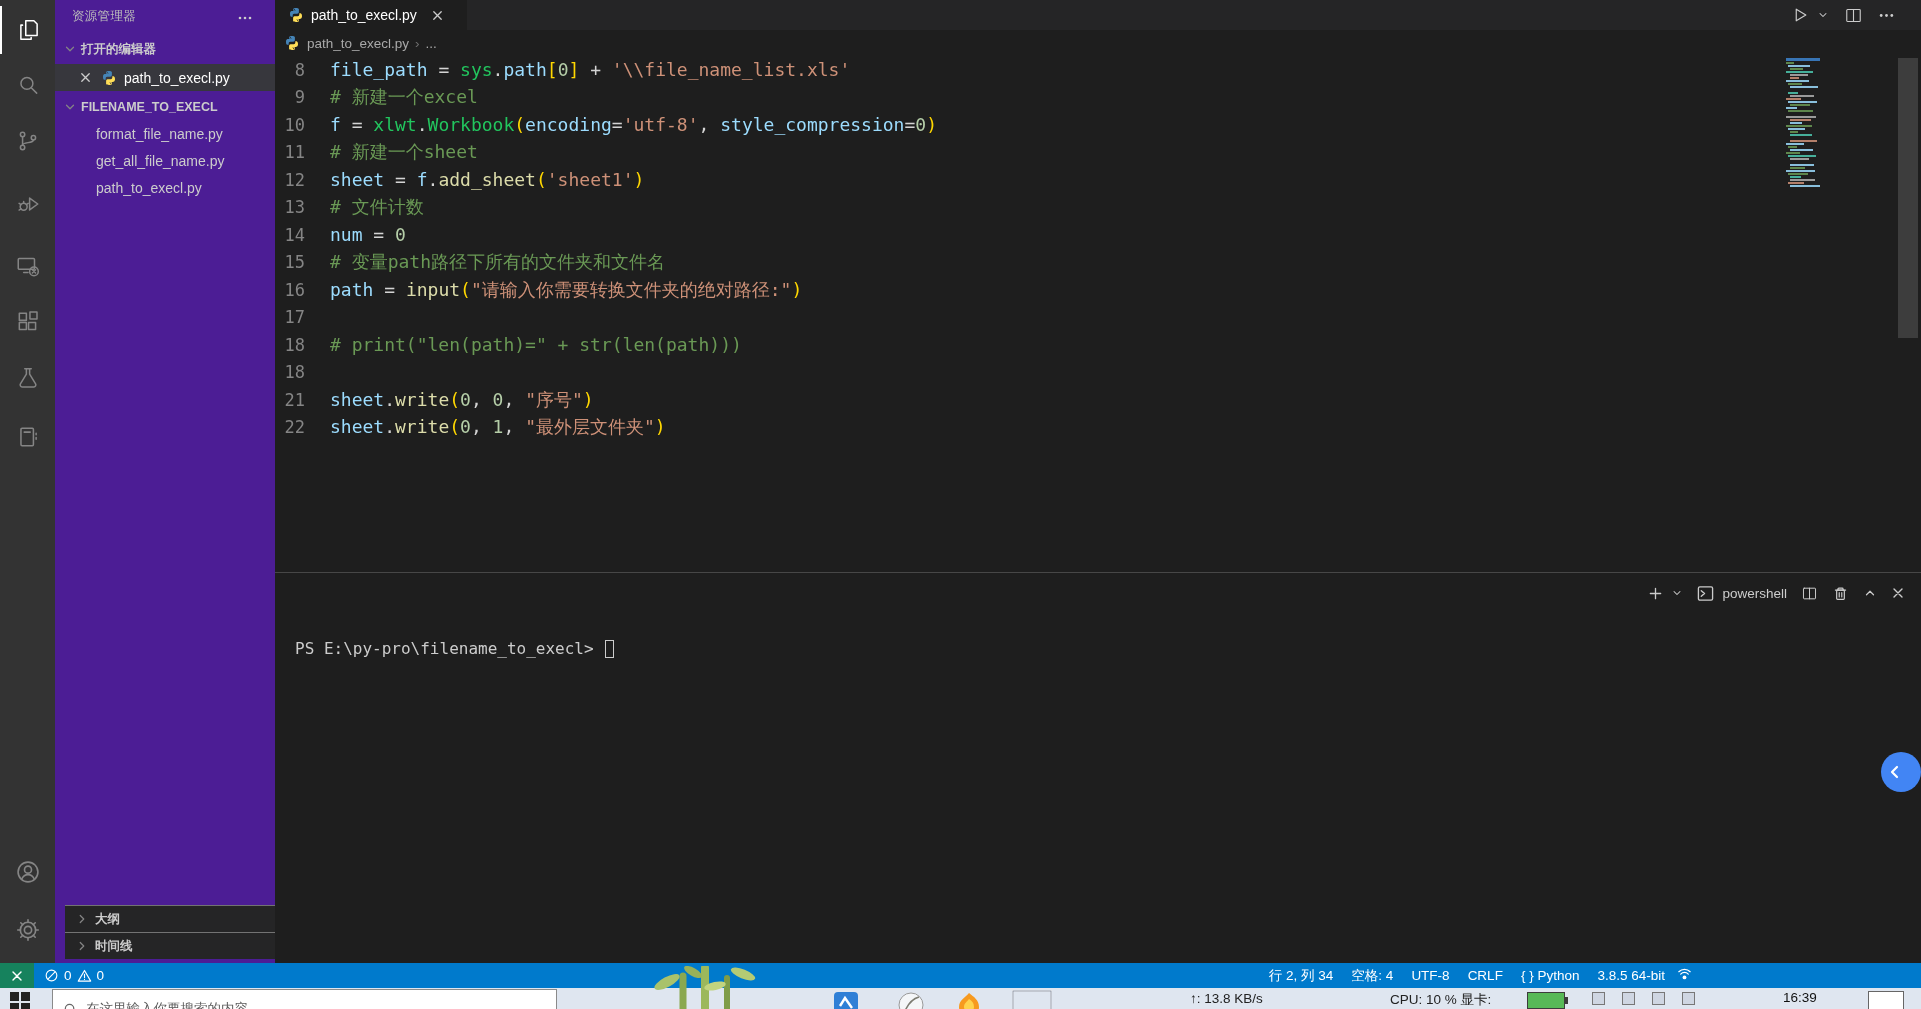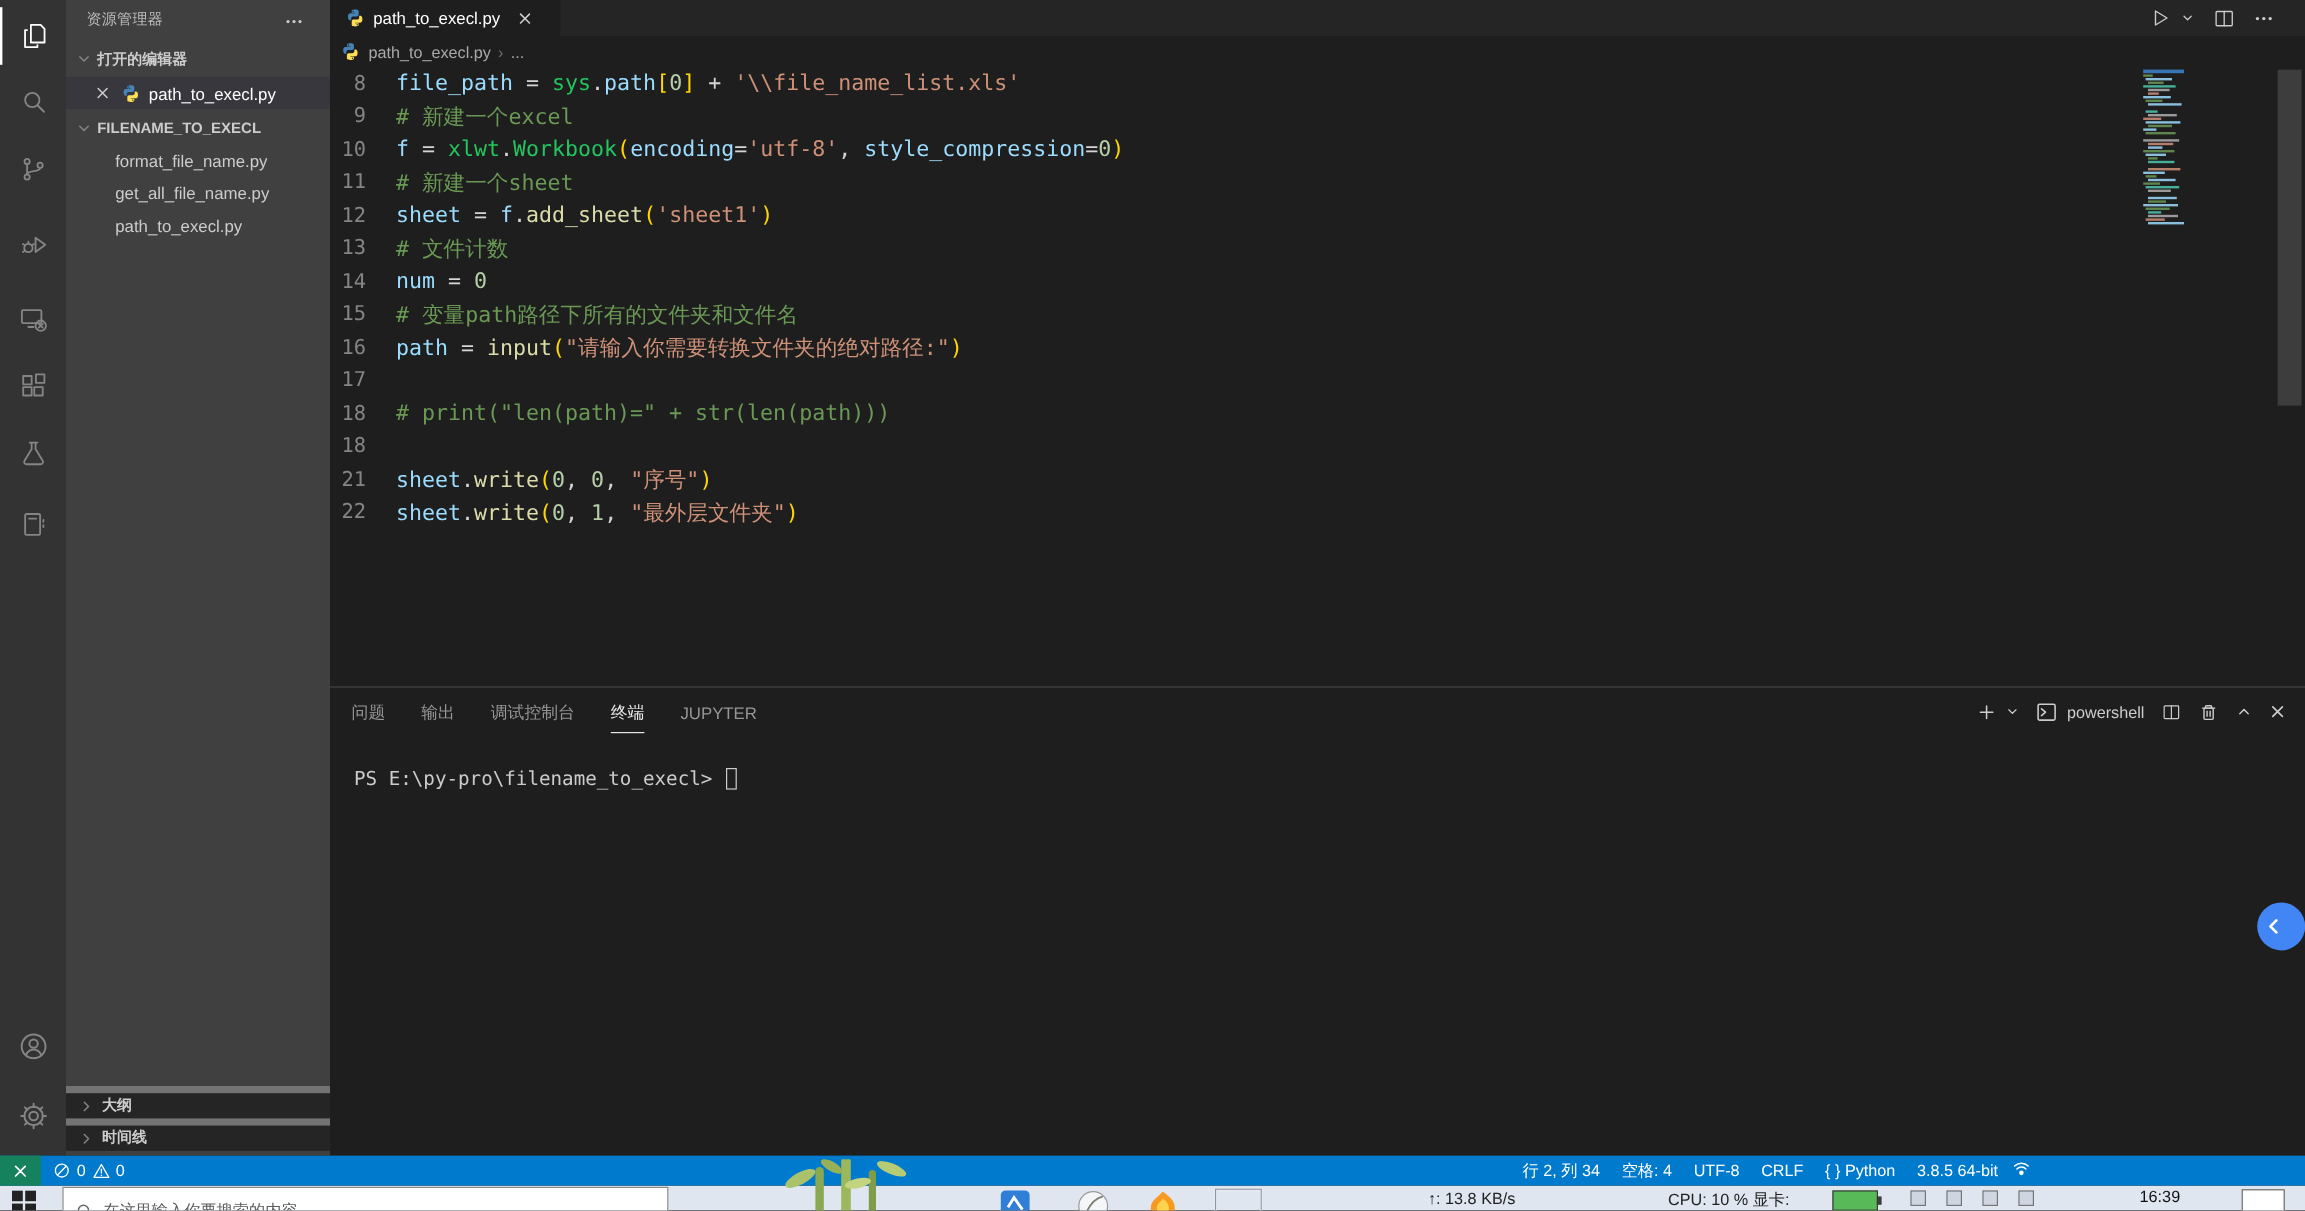--- a/index.html
+++ b/index.html
@@ -9,32 +9,32 @@
   svg { display:block; }
   .ico { stroke:#858585; fill:none; stroke-width:1.4; stroke-linecap:round; stroke-linejoin:round; }
 
   
   #activitybar { position:absolute; left:0; top:0; width:55px; height:963px; background:#333333; z-index:5; }
   .ab-item { position:absolute; left:0; width:55px; height:48px; display:flex; align-items:center; justify-content:center; }
   .ab-item.active { border-left:2px solid #ffffff; }
   .ab-item.active .ico { stroke:#ffffff; }
 
   
-  #sidebar { position:absolute; left:55px; top:0; width:220px; height:963px; background:#404040; color:#cccccc; }
+  #sidebar { position:absolute; left:55px; top:0; width:220px; height:963px; background:#4c1d95; color:#cccccc; }
   .sb-header { position:absolute; left:0; top:0; width:100%; height:32px; display:flex; align-items:center; }
   .sb-title { margin-left:17px; font-size:12.5px; color:#bbbbbb; letter-spacing:.3px; }
   .sb-more { position:absolute; right:22px; top:10px; color:#cccccc; }
   .sb-sec { position:absolute; left:0; width:100%; height:26px; display:flex; align-items:center; font-size:12.5px; font-weight:bold; color:#cccccc; }
   .sb-sec .chev { margin-left:8px; margin-right:4px; }
   .open-ed-row { position:absolute; left:0; top:64px; width:100%; height:27px; background:#37373d; display:flex; align-items:center; color:#ffffff; font-size:14px; }
   .file-row { height:27px; display:flex; align-items:center; color:#cccccc; font-size:14px; }
   .file-row .py-icon, .open-ed-row .py-icon, .tab .py-icon, #breadcrumb .py-icon { width:16px; height:16px; margin-right:7px; flex:0 0 16px; }
   #files { position:absolute; left:0; top:120px; width:100%; }
   #files .file-row { padding-left:18px;text-align:right; }
-  .sb-bottom-row { position:absolute; left:0; width:100%; height:27px; border-top:6px solid #737373; display:flex; align-items:center; font-size:12.5px; font-weight:bold; color:#cccccc; background:#252526; }
+  .sb-bottom-row { position:absolute; left:10px; width:100%; height:27px; border-top:1px solid #737373; display:flex; align-items:center; font-size:12.5px; font-weight:bold; color:#cccccc; background:#252526; }
   .sb-bottom-row .chev { margin-left:10px; margin-right:6px; }
 
   
   #main { position:absolute; left:275px; top:0; width:1646px; height:963px; background:#1e1e1e; }
   #tabbar { position:absolute; left:0; top:0; width:100%; height:30px; background:#252526; }
   .tab { position:absolute; left:0; top:0; height:30px; width:192px; background:#1e1e1e; display:flex; align-items:center; padding-left:13px; color:#ffffff; font-size:14px; }
   .tab .tab-close { margin-left:14px; }
   #editor-actions { position:absolute; right:26px; top:0; height:30px; display:flex; align-items:center; gap:15px; }
   #editor-actions .ico { stroke:#cccccc; }
   #breadcrumb { position:absolute; left:0; top:30px; width:100%; height:26px; background:#1e1e1e; display:flex; align-items:center; padding-left:9px; color:#a9a9a9; font-size:13.5px; }
@@ -386,27 +386,20 @@
           <div class="mm-row" style="height: 2px; margin-left: 2px; width: 20px; background: rgb(106, 153, 85); opacity: 0.85;"></div>
           <div class="mm-row" style="height: 2px; margin-left: 4px; width: 11px; background: rgb(78, 201, 176); opacity: 0.85;"></div>
           <div class="mm-row" style="height: 2px; margin-left: 4px; width: 25px; background: rgb(176, 176, 176); opacity: 0.85;"></div>
           <div class="mm-row" style="height: 2px; margin-left: 2px; width: 16px; background: rgb(206, 145, 120); opacity: 0.85;"></div>
           <div class="mm-row" style="height: 2px; margin-left: 4px; width: 30px; background: rgb(156, 220, 254); opacity: 0.85;"></div>
         </div>
       <div id="scrollbar-slider"></div>
     </div>
 
     <div id="panel">
-      <div id="panel-tabs">
-          <div class="ptab">问题</div>
-          <div class="ptab">输出</div>
-          <div class="ptab">调试控制台</div>
-          <div class="ptab active">终端</div>
-          <div class="ptab">JUPYTER</div>
-        </div>
       <div id="panel-actions">
         <svg class="ico" width="15" height="15" viewBox="0 0 16 16">
             <path d="M8 2.5v11M2.5 8h11"></path>
           </svg>
         <svg class="ico" width="12" height="12" viewBox="0 0 16 16" style="margin-left:-6px">
             <path d="M4 6l4 4 4-4"></path>
           </svg>
         <svg class="ico" width="17" height="17" viewBox="0 0 18 18">
             <rect x="1.5" y="2" width="15" height="14" rx="1.5"></rect>
             <path d="M4.5 6l3.5 3-3.5 3"></path>

